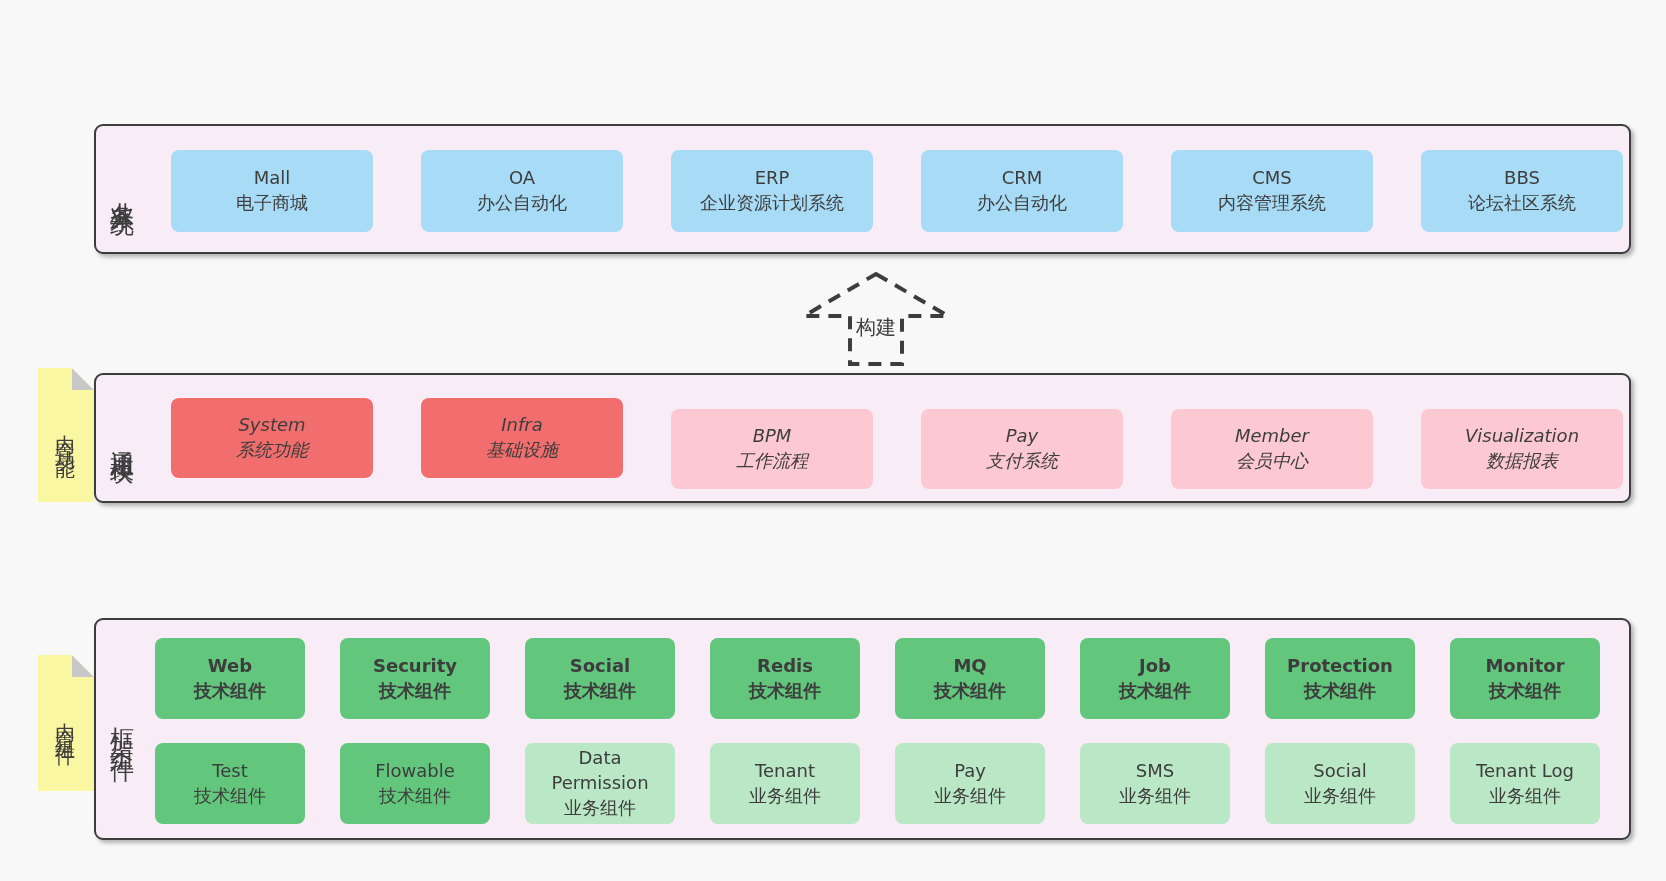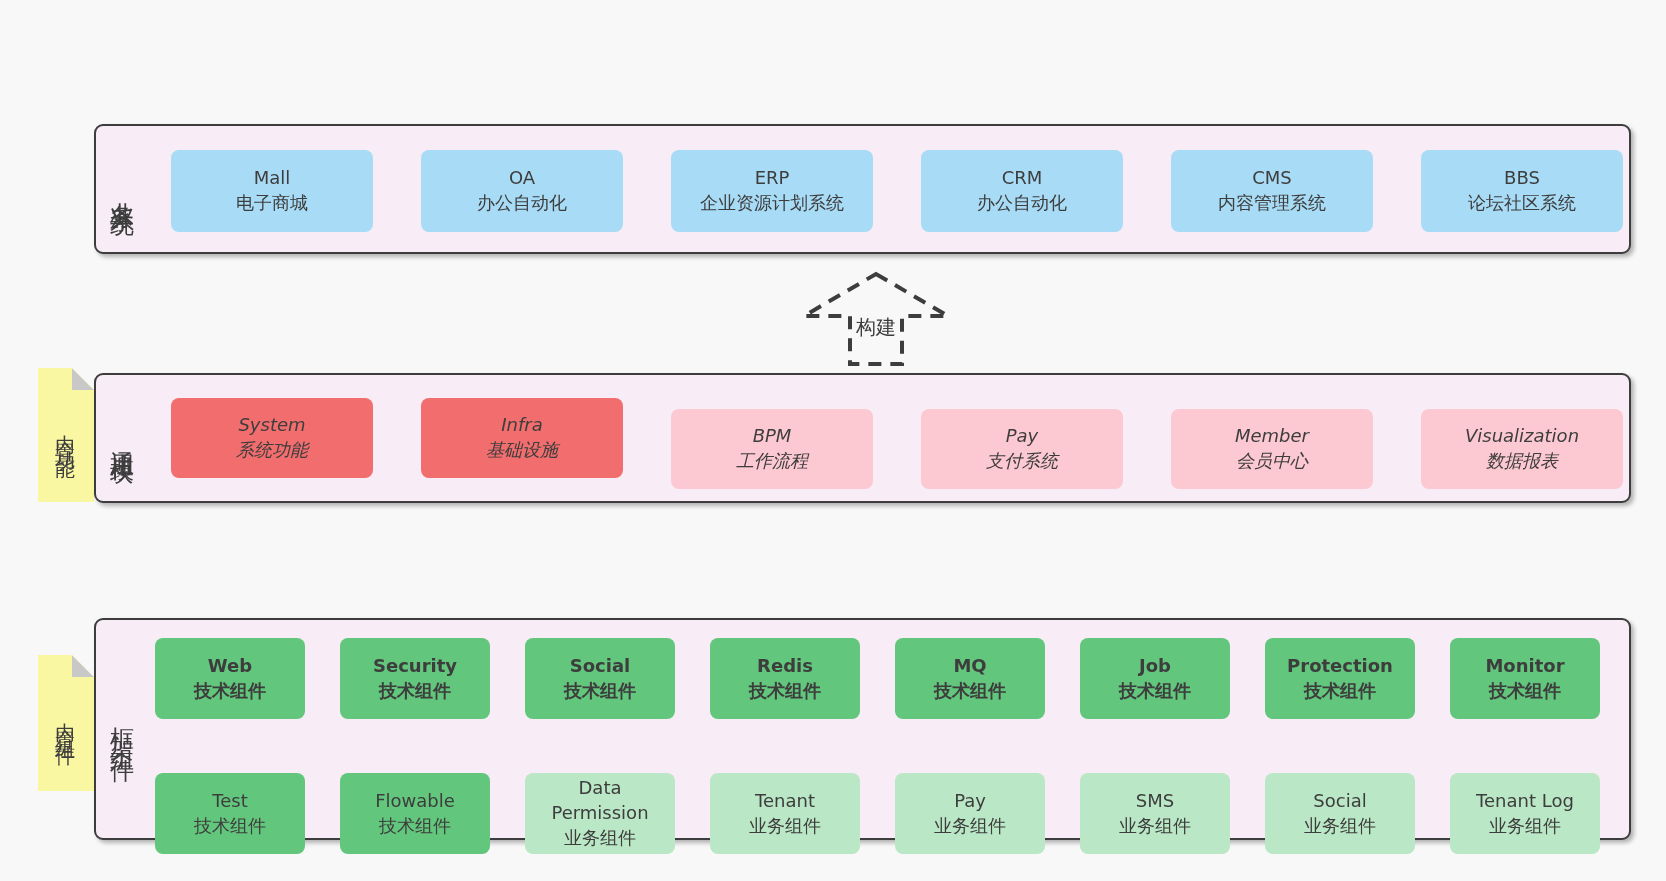--- a/index.html
+++ b/index.html
@@ -43,21 +43,21 @@
   .row{
     position:absolute;
     left:59px;
     display:flex;
   }
   .row.cols6{gap:48px;padding-left:16px;}
   .row.cols8{gap:35px;}
   .panel-business .row{top:24px;}
   .panel-modules .row{top:23px;font-style:italic;}
   .panel-components .row-1{top:18px;font-weight:bold;}
-  .panel-components .row-2{top:123px;margin-top:30px;}
+  .panel-components .row-2{top:123px;}
   .box{
     border-radius:8px;
     display:flex;
     flex-direction:column;
     align-items:center;
     justify-content:center;
     text-align:center;
     font-size:18px;
     line-height:1.38;
     padding:0 13px;

